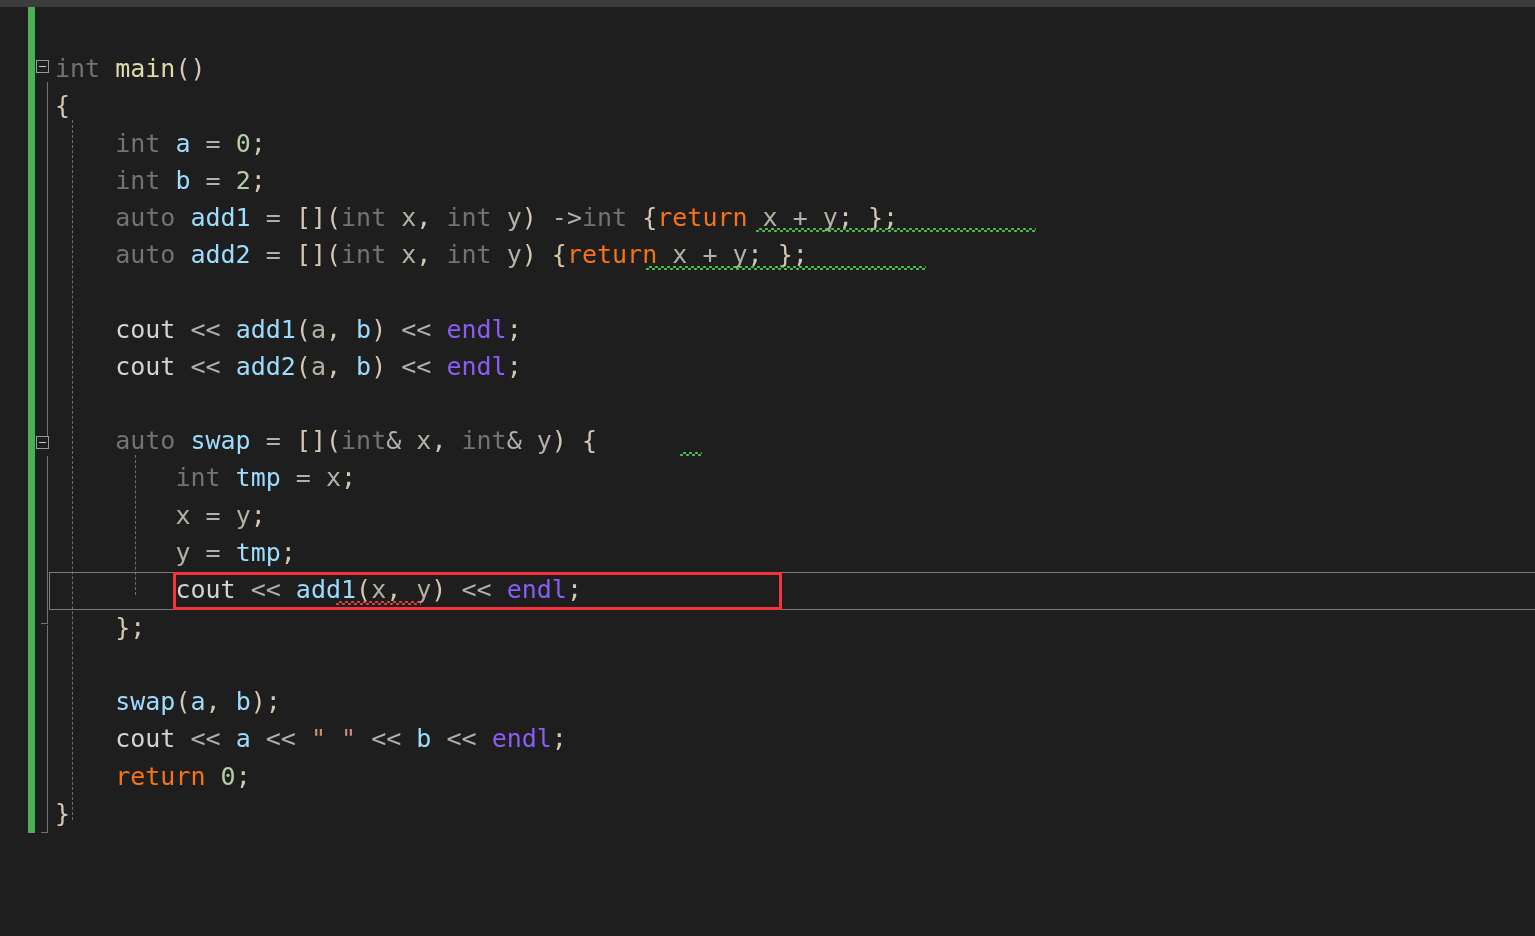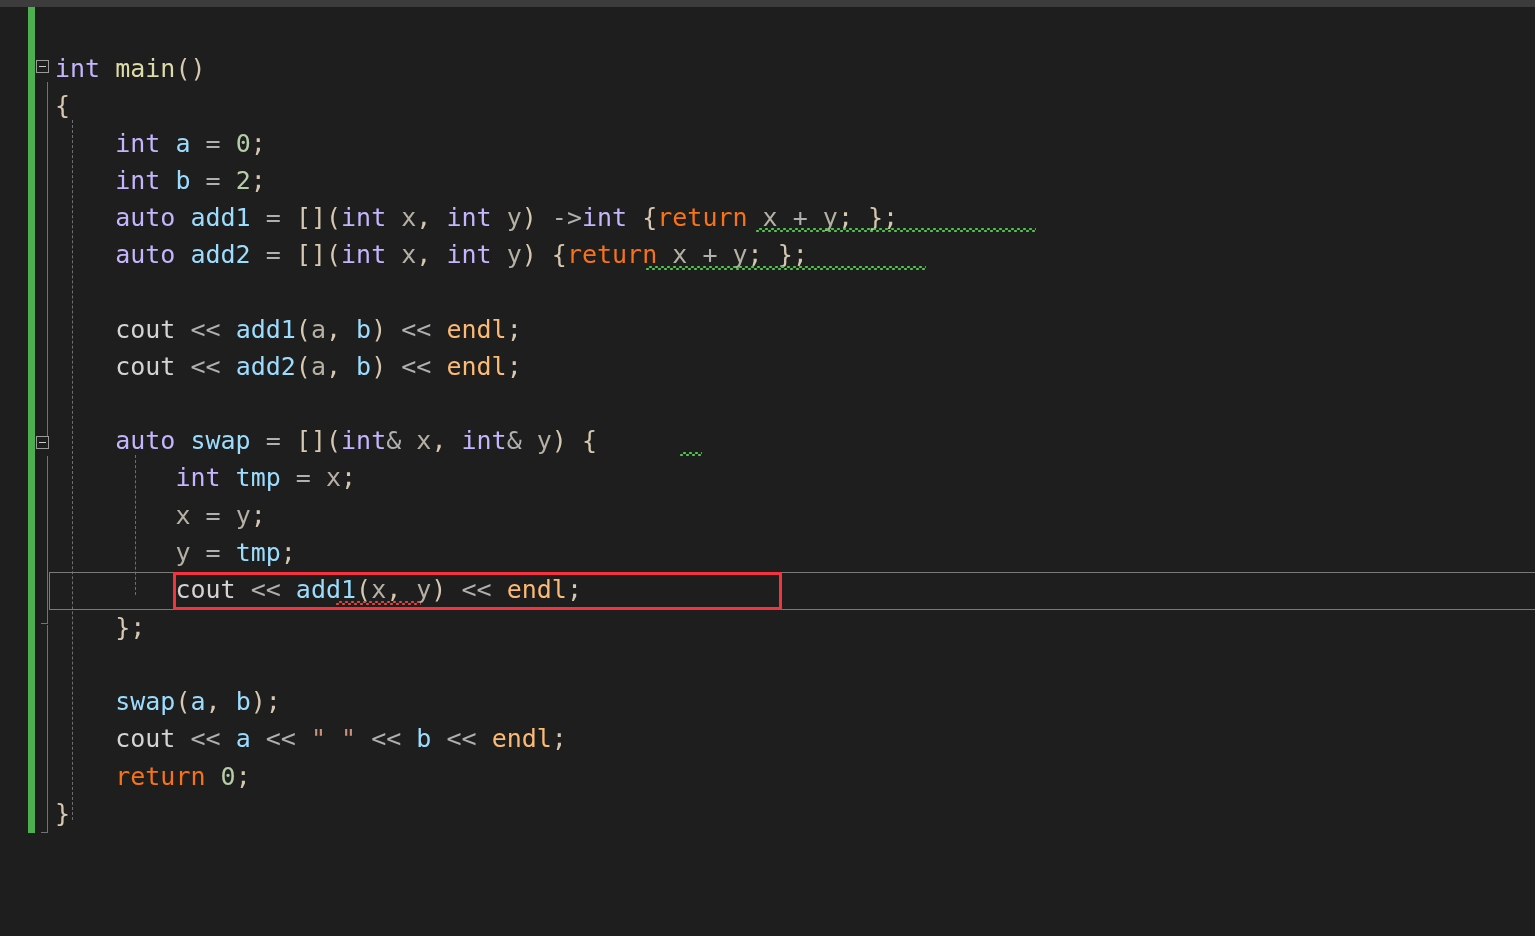--- a/index.html
+++ b/index.html
@@ -127,31 +127,31 @@
     letter-spacing: 0px;
   }
   .line {
     position: absolute;
     left: 55px;
     height: 37.3px;
     white-space: pre;
   }
 
   
-  .kw      { color: #c4b5fd; }   
+  .kw      { color: #737373; }   
   .ret     { color: #f97316; }   
   .fn      { color: #dcdcaa; }   
   .punct   { color: #d6c8b0; }   
   .op      { color: #b0b0b0; }   
   .var     { color: #9cdcfe; }   
   .param   { color: #b5b0a4; }   
   .plain   { color: #d4d4d4; }   
   .num     { color: #b5cea8; }   
   .str     { color: #ce9178; }   
-  .endl    { color: #fdba74; }   
+  .endl    { color: #8b5cf6; }   
 
   
   .sq {
     position: absolute;
     height: 4px;
     background-repeat: repeat-x;
     background-size: 6px 4px;
   }
   .sq-green {
     background-image:

